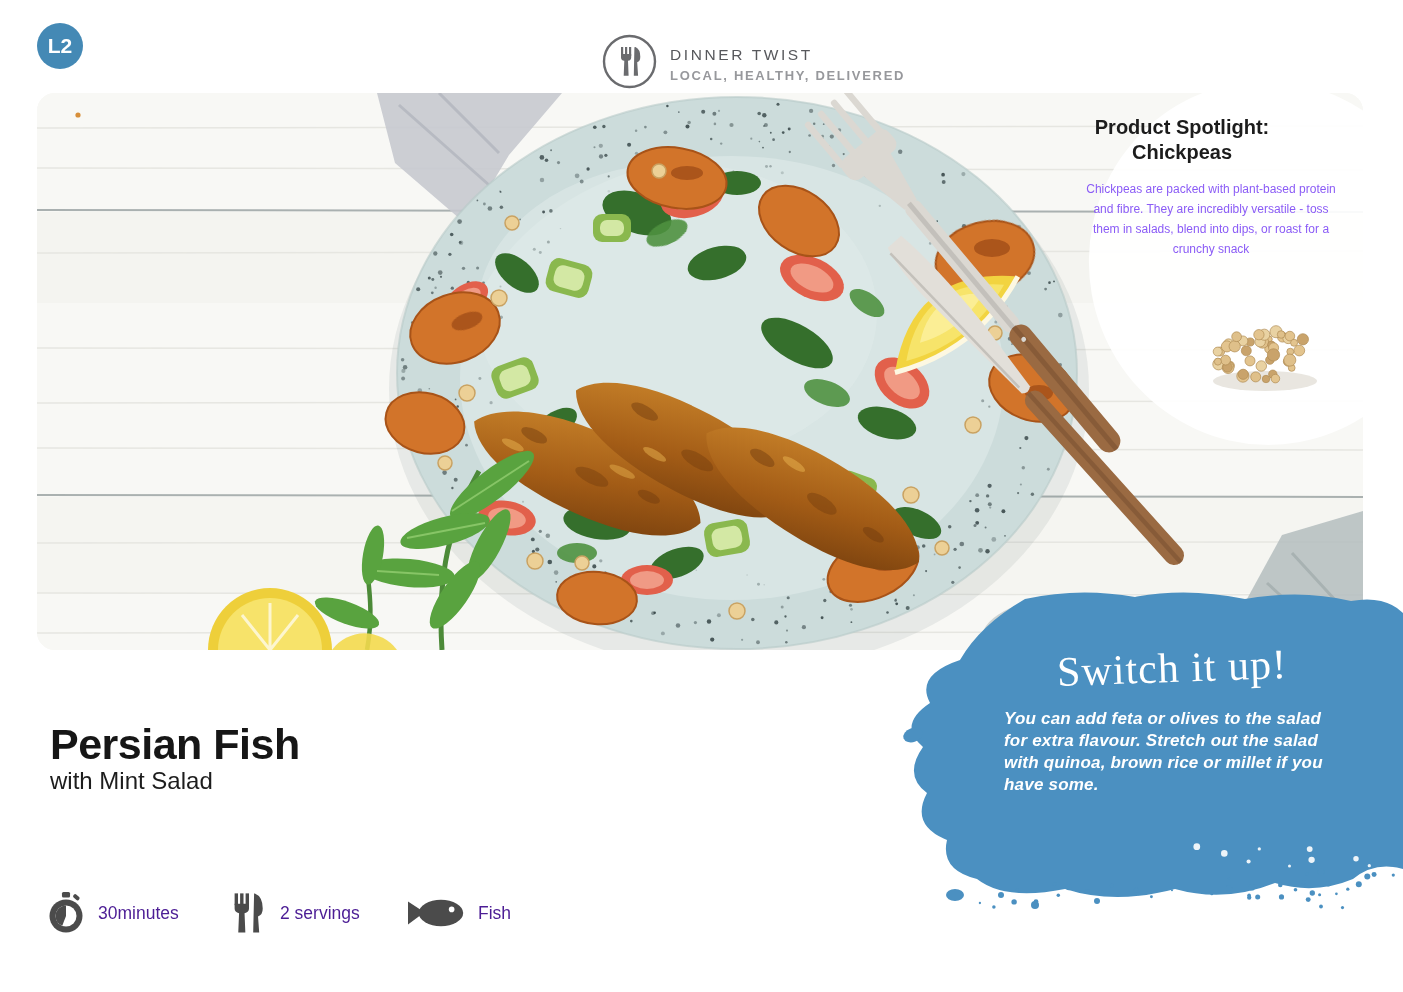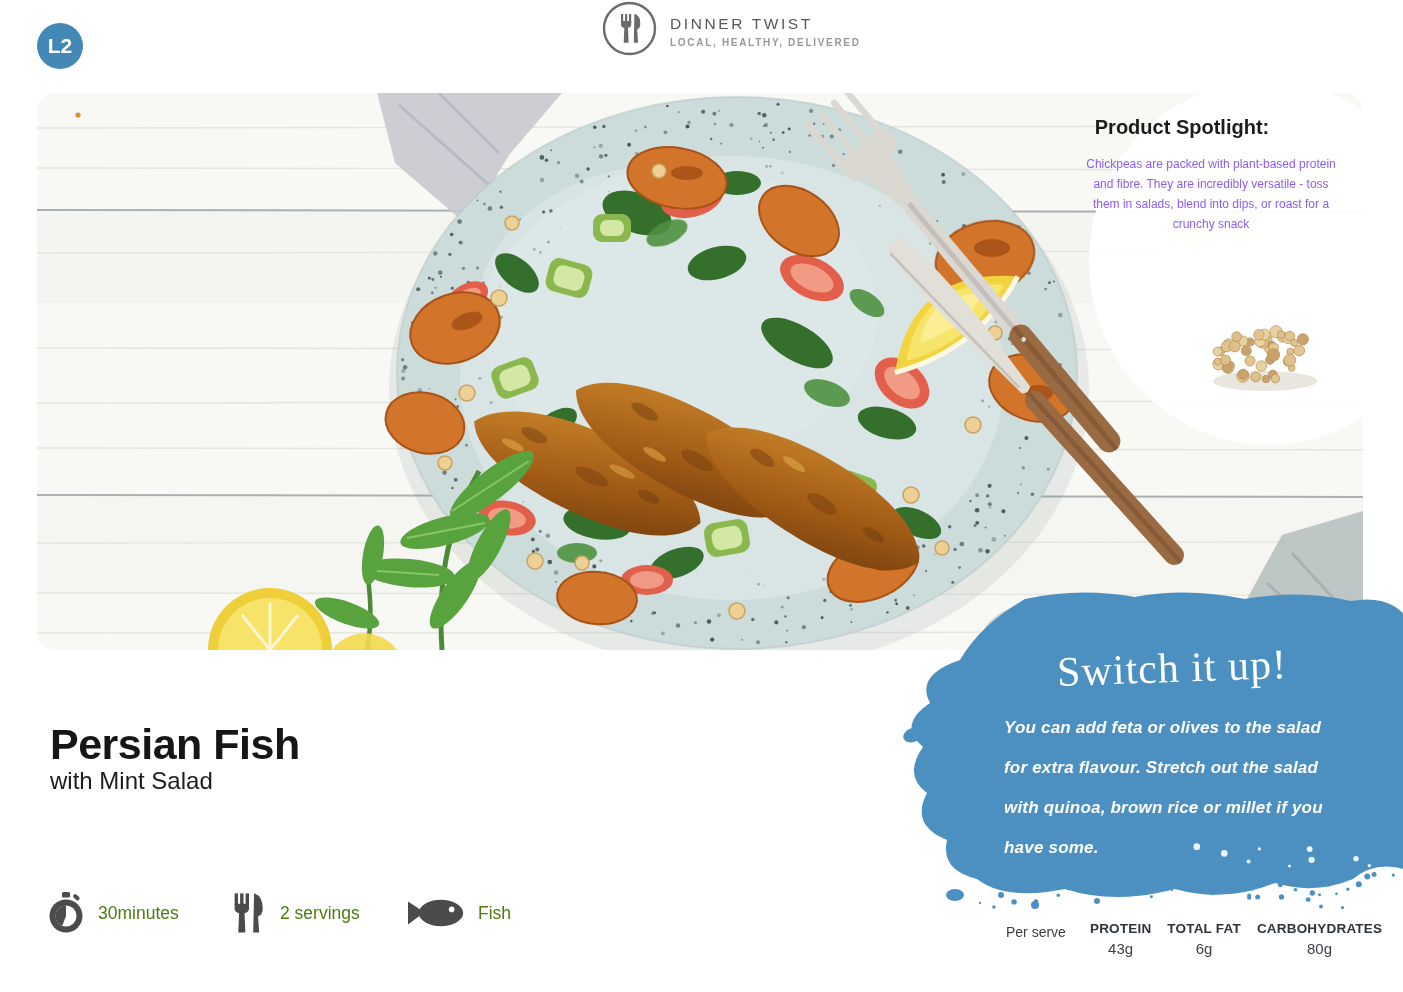--- a/index.html
+++ b/index.html
@@ -4,50 +4,50 @@
 <style>
   * { margin:0; padding:0; box-sizing:border-box; }
   html,body { background:#ffffff; }
   body { font-family:"Liberation Sans", sans-serif; }
   .page { position:relative; width:1403px; height:992px; background:#ffffff; overflow:hidden; }
 
   
   .level-badge { position:absolute; left:37px; top:23px; width:46px; height:46px; border-radius:50%;
     background:var(--badge,#4489b5); color:#fff; font-size:21px; font-weight:700;
     display:flex; align-items:center; justify-content:center; }
-  .brand { position:absolute; left:601px; top:0; display:flex; align-items:center; }
+  .brand { position:absolute; left:601px; top:33px; display:flex; align-items:center; }
   .brand-icon { width:57px; height:57px; }
   .brand-text { margin-left:12px; padding-top:5px; }
   .brand-name { font-size:15.5px; letter-spacing:2.6px; color:#57585c; font-weight:500; }
-  .brand-tagline { font-size:10px; letter-spacing:1.7px; color:#97989c; font-weight:600; margin-top:4px; }
+  .brand-tagline { font-size:13px; letter-spacing:1.7px; color:#97989c; font-weight:600; margin-top:4px; }
 
   
   .hero { position:absolute; left:37px; top:93px; width:1326px; height:557px;
     border-radius:18px; overflow:hidden; background:#f7f7f4; }
   .hero svg.scene { display:block; }
   .spotlight-text { position:absolute; top:22px; right:26px; width:310px; text-align:center; }
   .spotlight-title { font-size:20px; line-height:25px; font-weight:700; color:#1c1c1c; }
   .spotlight-body { margin-top:14px; margin-left:58px; font-size:12px; line-height:20px; color:#8b5cf6; }
 
   
   .splash { position:absolute; left:883px; top:583px; width:520px; height:330px; z-index:4; }
   .splash path.blob, .splash .drop { fill:var(--accent,#4b90c1); }
   .switch-block { position:absolute; left:980px; top:644px; width:384px; padding:0 24px; z-index:5; color:#fff; }
   .switch-title { text-align:center; font-family:cursive; font-size:42px; font-weight:500; letter-spacing:1px;
     transform:rotate(-2deg); }
-  .switch-body { margin-top:16px; font-size:17px; line-height:40px; font-weight:700; font-style:italic; letter-spacing:.2px; }
+  .switch-body { margin-top:16px; font-size:17px; line-height:22px; font-weight:700; font-style:italic; letter-spacing:.2px; }
 
   
   .recipe-title { position:absolute; left:50px; top:720px; font-size:43px; letter-spacing:-.5px; font-weight:700; color:#161616; }
   .recipe-subtitle { position:absolute; left:50px; top:767px; font-size:24px; font-weight:400; color:#1d1d1d; }
   .recipe-desc { position:absolute; left:50px; top:789px; width:822px; font-size:16.5px; line-height:26px; color:#3b3b3b; }
 
   
   .meta-item { position:absolute; top:890px; height:46px; display:flex; align-items:center; }
-  .meta-item .lbl { font-size:17.5px; color:#4d7c0f; margin-left:14px; }
+  .meta-item .lbl { font-size:17.5px; color:#4c1d95; margin-left:14px; }
   .meta-item svg { flex:none; }
   #meta-time { left:48px; } #meta-servings { left:232px; } #meta-protein { left:408px;text-align:right; }
 
   
   .nutrition { position:absolute; left:1006px; top:921px; display:flex; align-items:flex-start; z-index:6; }
   .per-serve { font-size:14px; color:#3f3f3f; padding-top:3px; margin-right:16px; }
   .ncol { text-align:center; margin:0 8px; }
   .ncol .nlabel { font-size:13.5px; font-weight:700; color:#2f333a; letter-spacing:.2px; }
   .ncol .nvalue { font-size:15px; color:#3a3f45; margin-top:4px; }
 </style>
@@ -652,20 +652,21 @@
           <circle cx="1236.5" cy="261.9" r="6.15" fill="#c9a36b" stroke="#b08d55" stroke-width="0.7"></circle>
           <circle cx="1238.4" cy="285.6" r="4.30" fill="#e3c48e" stroke="#b08d55" stroke-width="0.7"></circle>
           <circle cx="1224.3" cy="273.0" r="5.25" fill="#e9d2a2" stroke="#b08d55" stroke-width="0.7"></circle>
           <circle cx="1180.9" cy="268.6" r="3.55" fill="#dfc08a" stroke="#b08d55" stroke-width="0.7"></circle>
         </g>
     </svg>
 
     <div class="spotlight-text">
       <div class="spotlight-title">
         <span style="display:block">Product Spotlight:</span>
+        <span style="display:block">Chickpeas</span>
       </div>
       <div class="spotlight-body">Chickpeas are packed with plant-based protein and fibre. They are incredibly versatile - toss them in salads, blend into dips, or roast for a crunchy snack</div>
     </div>
   </div>
 
   <svg class="splash" viewBox="0 0 520 330">
     <path class="blob" d="M142,16 Q196,4 252,14 Q304,4 362,16 Q418,6 468,18 Q502,12 520,30 L520,286 Q492,278 470,296 Q432,312 392,300 Q342,320 292,306 Q232,322 182,306 Q122,318 94,296 Q57,287 64,257 Q27,242 44,210 Q20,192 40,164 Q14,142 47,120 Q32,92 77,77 Q97,42 142,16 Z"></path>
     <ellipse class="drop" cx="30" cy="152" rx="10" ry="7" transform="rotate(-20 30 152)"></ellipse>
     <ellipse class="drop" cx="72" cy="312" rx="9" ry="6"></ellipse>
     <circle class="drop" cx="152" cy="322" r="4"></circle>
@@ -758,29 +759,14 @@
   </div>
   <div class="meta-item" id="meta-protein">
     <svg width="56" height="34" viewBox="0 0 34 20">
       <path d="M0,3 L10,9.5 L0,17 Z" fill="#4b4b4b"></path>
       <ellipse cx="20" cy="10" rx="13.5" ry="8" fill="#4b4b4b"></ellipse>
       <circle cx="26.5" cy="7.8" r="1.7" fill="#fff"></circle>
     </svg>
     <span class="lbl">Fish</span>
   </div>
 
-  <div class="nutrition">
-    <span class="per-serve">Per serve</span>
-    <div class="ncol">
-      <div class="nlabel">PROTEIN</div>
-      <div class="nvalue">43g</div>
-    </div>
-    <div class="ncol">
-      <div class="nlabel">TOTAL FAT</div>
-      <div class="nvalue">6g</div>
-    </div>
-    <div class="ncol">
-      <div class="nlabel">CARBOHYDRATES</div>
-      <div class="nvalue">80g</div>
-    </div>
-  </div>
 
 </div>
 
 </body></html>

